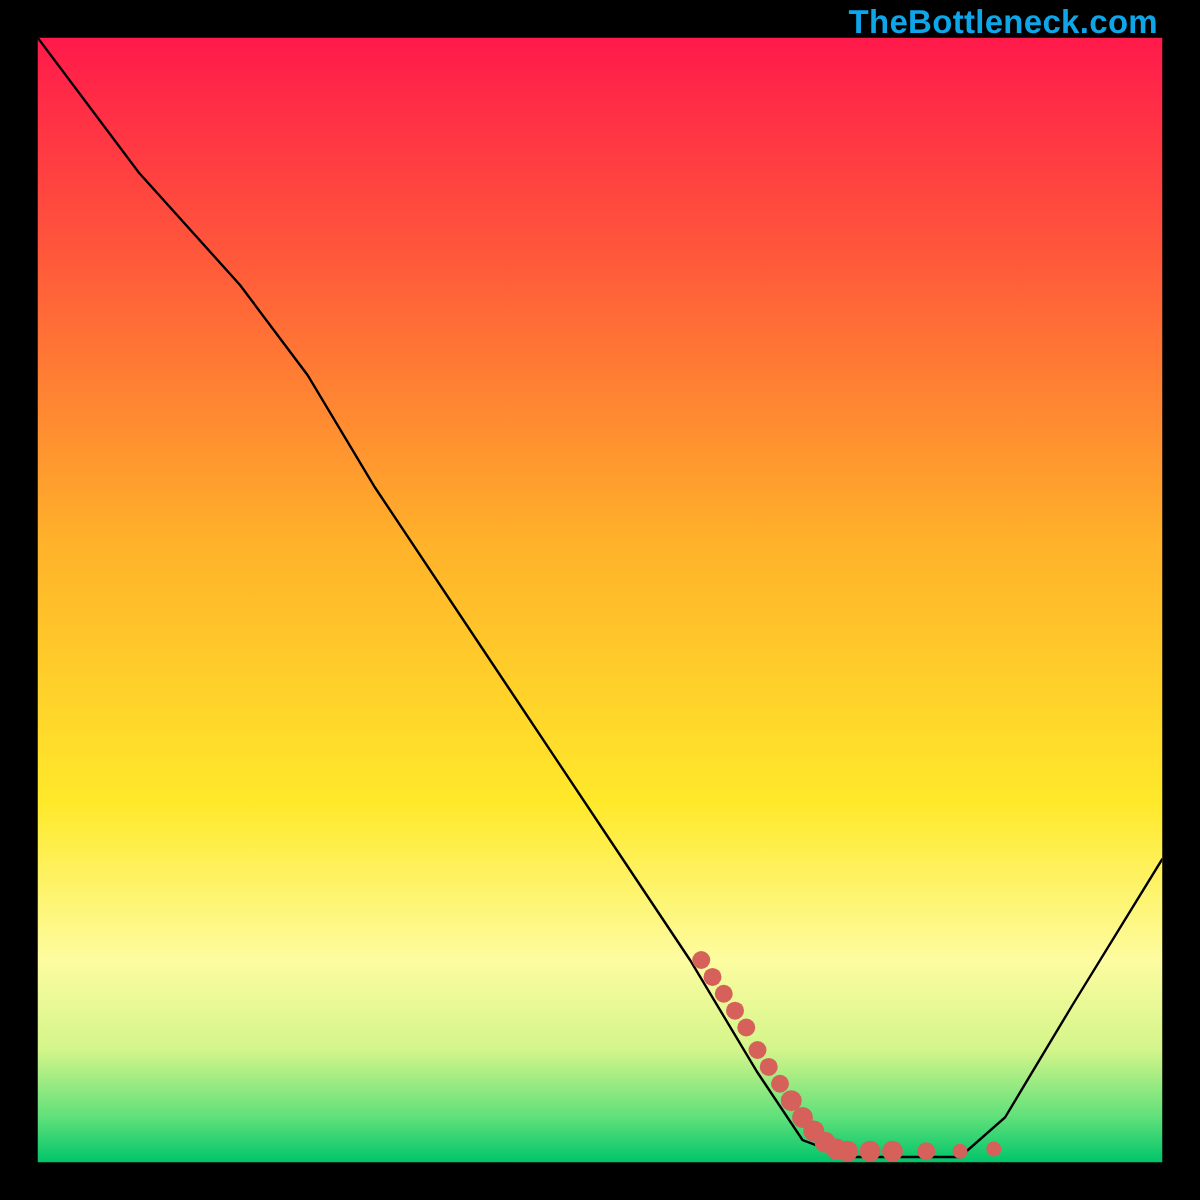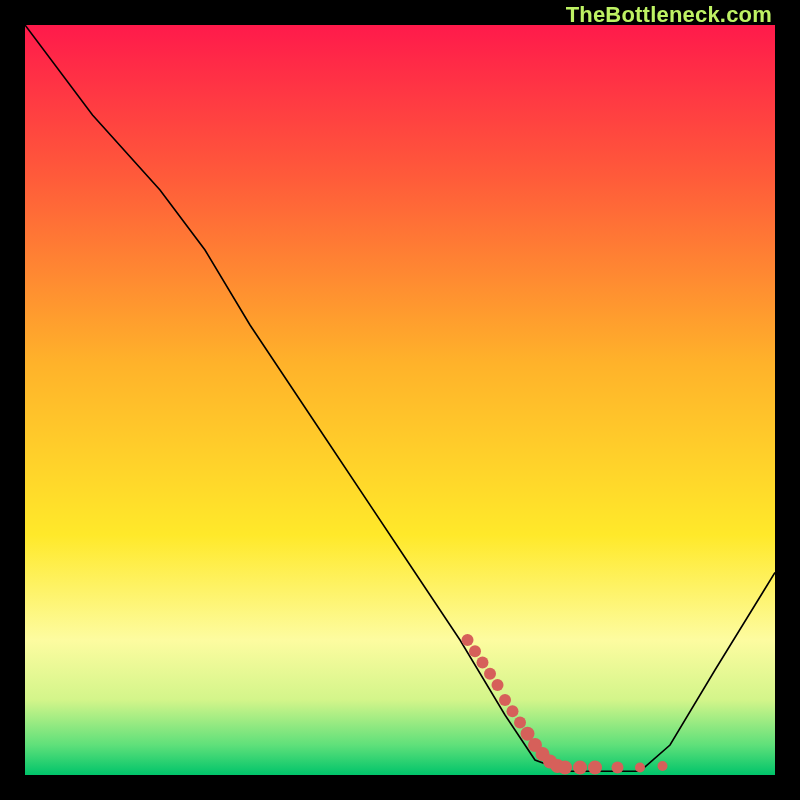--- a/index.html
+++ b/index.html
@@ -18,21 +18,21 @@
     width: 750px;
     height: 750px;
     background: #000;
   }
   .watermark {
     position: absolute;
     top: 2px;
     right: 28px;
     font-size: 22px;
     font-weight: 600;
-    color: #bef264;
+    color: #0ea5e9;
     letter-spacing: 0.2px;
   }
   svg.plot {
     position: absolute;
     left: 25px;
     top: 25px;
     width: 750px;
     height: 750px;
   }
 </style>

